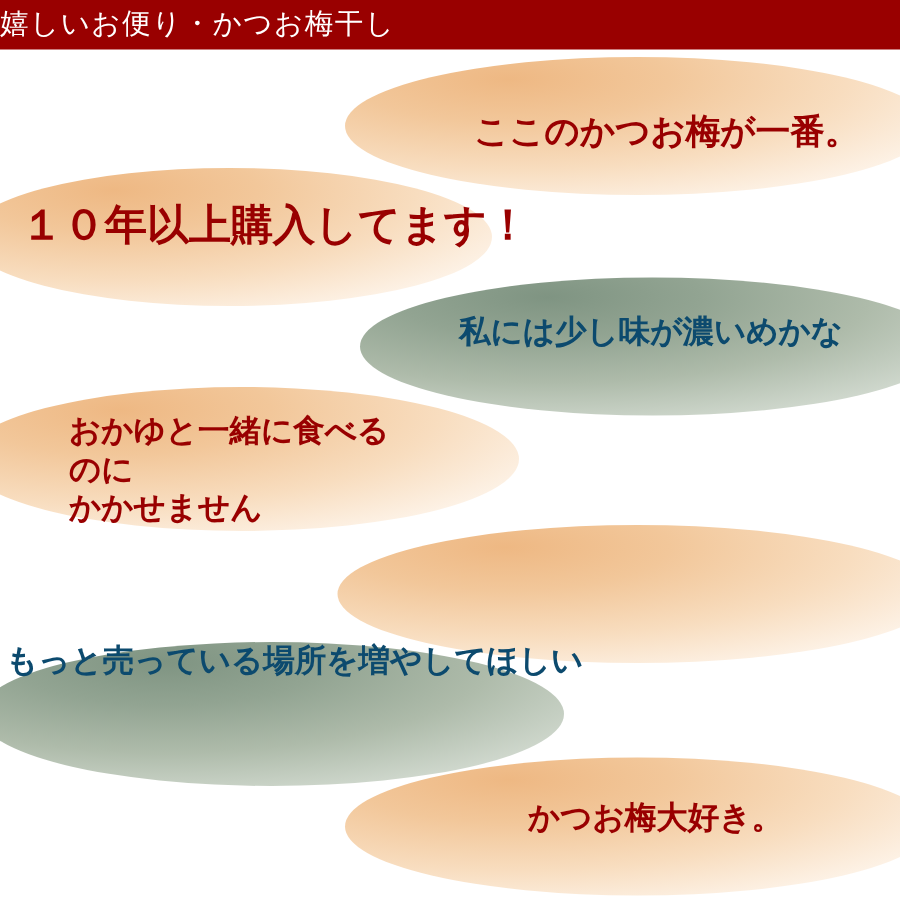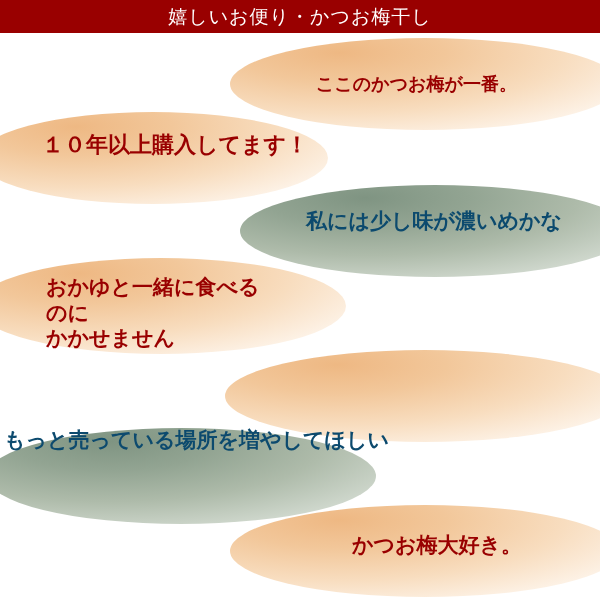--- a/index.html
+++ b/index.html
@@ -27,21 +27,20 @@
     height: 33px;
     background: #990000;
   }
   #header-title {
     position: absolute;
     left: 0;
     top: 0;
     width: 600px;
     height: 44px;
     line-height: 33px;
-    text-align: center;
     color: #ffffff;
     font-size: 19px;
     letter-spacing: 1px;
     font-family: "Liberation Serif", "DejaVu Serif", serif;
     white-space: nowrap;
   }
   
   .bubble {
     position: absolute;
     border-radius: 50% / 50%;
@@ -75,24 +74,24 @@
 </style>
 </head>
 <body>
 
 <div id="page">
 
   <div id="header-bar"></div>
   <div id="header-title">嬉しいお便り・かつお梅干し</div>
 
   <div class="bubble bubble-orange" style="left:230px; top:38px; width:390px; height:92px;"></div>
-  <div class="bubble-text text-red" style="left:316px; top:74px; font-size:18px;">ここのかつお梅が一番。</div>
+  <div class="bubble-text text-red" style="left:316px; top:74px; font-size:23px;">ここのかつお梅が一番。</div>
 
   <div class="bubble bubble-orange" style="left:-22px; top:112px; width:350px; height:92px;"></div>
-  <div class="bubble-text text-red" style="left:42px; top:134px; font-size:22px;font-family:Liberation Mono, monospace;">１０年以上購入してます！</div>
+  <div class="bubble-text text-red" style="left:14px; top:134px; font-size:28px;">１０年以上購入してます！</div>
 
   <div class="bubble bubble-green" style="left:240px; top:185px; width:390px; height:92px;"></div>
   <div class="bubble-text text-black" style="left:306px; top:209px; font-size:21px;">私には少し味が濃いめかな</div>
 
   <div class="bubble bubble-orange" style="left:-24px; top:258px; width:370px; height:96px;"></div>
   <div class="bubble-text text-red" style="left:46px; top:275px; font-size:21px; text-align:left; width:220px;">おかゆと一緒に食べるのに
 かかせません</div>
 
   <div class="bubble bubble-orange" style="left:225px; top:350px; width:400px; height:92px;"></div>
 

